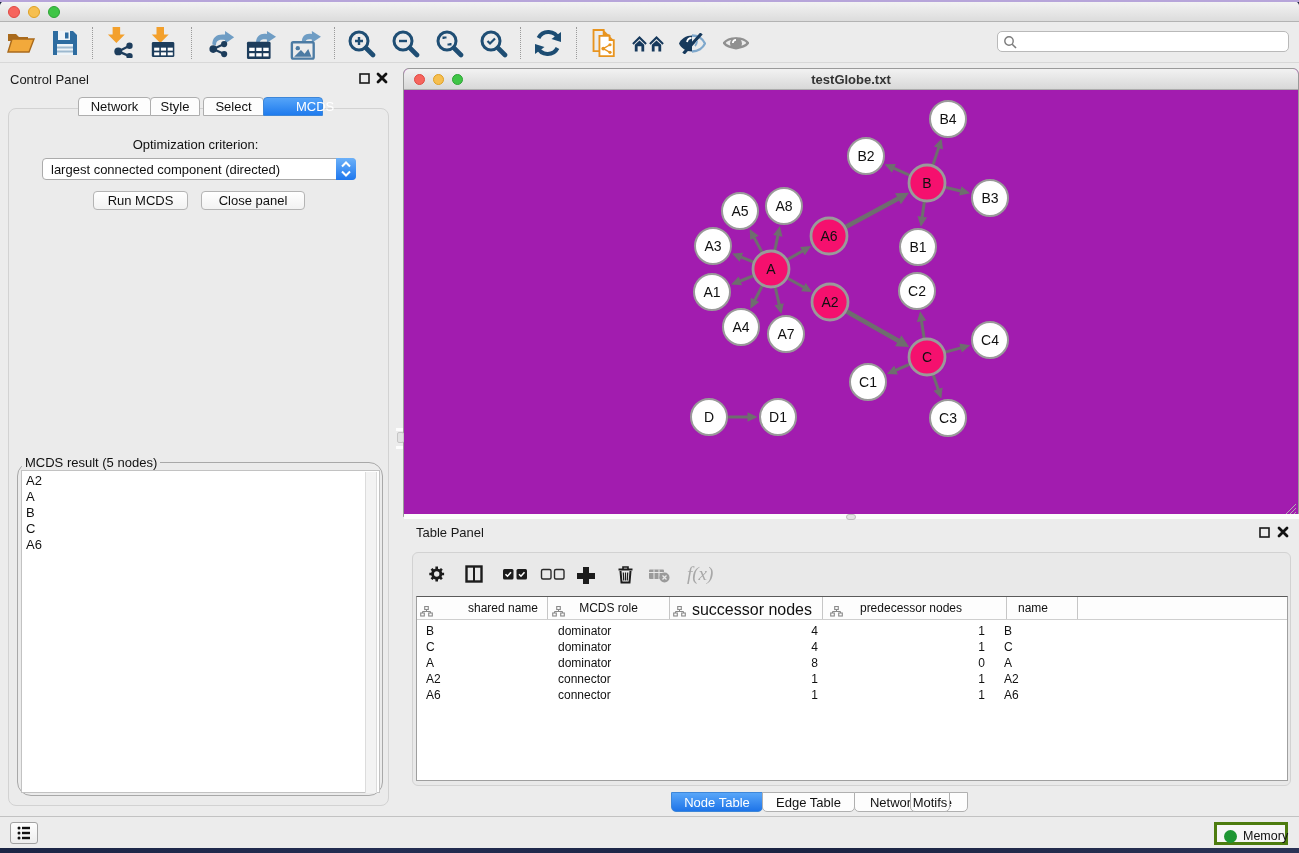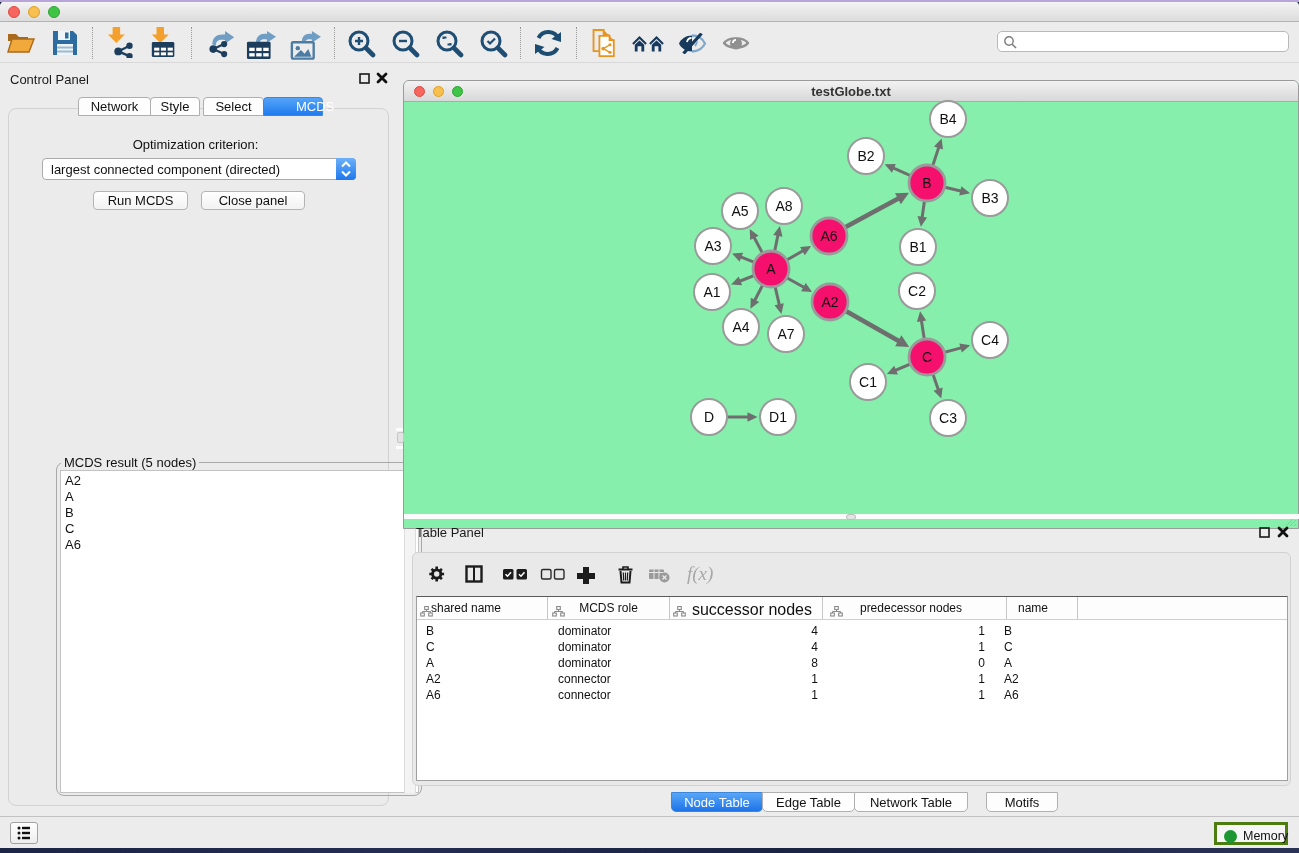--- a/index.html
+++ b/index.html
@@ -19,22 +19,22 @@
 .tab{position:absolute;top:0;height:19px;background:#fdfdfd;border:1px solid #aeaeae;
  border-radius:4px 4px 0 0;font-size:13px;color:#111;text-align:center;line-height:18px;}
 .tab.sel{background:linear-gradient(#55a4f8,#1f7bee);color:#fff;border-color:#3d86d8;padding-left:32px;}
 .tabpanel{position:absolute;left:8px;top:108px;width:381px;height:698px;border:1px solid #d2d2d2;
  border-radius:8px;background:#ebebeb;}
 .btn{position:absolute;background:linear-gradient(#ffffff,#f2f2f2);border:1px solid #b4b4b4;border-radius:4px;
  font-size:13px;color:#111;text-align:center;}
 .grouplab{position:absolute;font-size:13px;color:#111;background:#ebebeb;padding:0 3px;}
 .mono-list{font-size:13px;color:#111;line-height:16px;}
 .statusline{position:absolute;left:0;top:816px;width:1299px;height:0;border-top:1px solid #c2c2c2;}
-.netwin{position:absolute;left:403px;top:80px;width:896px;height:449px;border:1px solid #9a9a9a;
- border-radius:6px 6px 0 0;background:#86efac;}
+.netwin{position:absolute;left:403px;top:68px;width:896px;height:449px;border:1px solid #9a9a9a;
+ border-radius:6px 6px 0 0;background:#a21caf;}
 .nettitle{position:absolute;left:0;top:0;width:100%;height:21px;background:linear-gradient(#f2f2f2,#d8d8d8);
  border-bottom:1px solid #ababab;border-radius:5px 5px 0 0;}
 .tblhead-sep{position:absolute;top:0;height:22px;width:0;border-left:1px solid #c6c6c6;}
 .btab{position:absolute;top:0;height:20px;background:#fdfdfd;border:1px solid #b0b0b0;border-radius:0 0 5px 5px;
  font-size:13px;color:#111;text-align:center;line-height:19px;}
 .btab.sel{background:linear-gradient(#58a6f9,#1e74e8);color:#fff;border-color:#3d86d8;}
 </style></head>
 <body>
 <div class="win"></div>
 <div class="abs" style="left:0;top:0;width:1299px;height:2px;background:#b7a5da;"></div>
@@ -186,21 +186,21 @@
  <div class="abs" style="left:8px;top:3px;font-size:13px;color:#111;white-space:nowrap;">largest connected component (directed)</div>
  <div class="abs" style="right:-1px;top:-1px;width:20px;height:22px;background:linear-gradient(#6cb1f9,#1e77ee);border-radius:0 4px 4px 0;">
   <svg width="20" height="22" viewBox="0 0 20 22">
         <path d="M6 8.5 L10 4.5 L14 8.5" stroke="#fff" stroke-width="2" fill="none"></path>
         <path d="M6 13.5 L10 17.5 L14 13.5" stroke="#fff" stroke-width="2" fill="none"></path>
       </svg>
  </div>
 </div>
 <div class="btn" style="left:93px;top:191px;width:95px;height:19px;line-height:18px;">Run MCDS</div>
 <div class="btn" style="left:201px;top:191px;width:104px;height:19px;line-height:18px;">Close panel</div>
-<div class="abs" style="left:17px;top:462px;width:366px;height:334px;border:1px solid #a8a8a8;border-radius:8px;margin-left:39px;">
+<div class="abs" style="left:17px;top:462px;width:366px;height:334px;border:1px solid #a8a8a8;border-radius:14px;">
  <div class="grouplab" style="left:4px;top:-8px;">MCDS result (5 nodes)</div>
  <div class="abs" style="left:3px;top:7px;width:359px;height:323px;background:#fff;border:1px solid #c2c2c2;">
   <div class="abs mono-list" style="left:4px;top:2px;">A2<br>A<br>B<br>C<br>A6</div>
   <div class="abs" style="right:2px;top:1px;width:12px;height:321px;background:#f3f3f3;border-left:1px solid #dcdcdc;border-right:1px solid #dcdcdc;"></div>
  </div>
 </div>
 <div class="statusline"></div>
 
 <div class="abs" style="left:10px;top:822px;width:28px;height:22px;background:linear-gradient(#fefefe,#ededed);border:1px solid #a2a2a2;border-radius:3px;">
  <svg width="26" height="20" viewBox="0 0 26 20">
@@ -363,21 +363,21 @@
   <div class="tblhead-sep" style="left:252px"></div>
   <div class="tblhead-sep" style="left:405px"></div>
   <div class="tblhead-sep" style="left:589px"></div>
   <div class="tblhead-sep" style="left:660px"></div>
   <div class="abs" style="left:3px;top:6px;"><svg width="13" height="11" viewBox="0 0 13 11">
           <rect x="4.7" y="0.5" width="3.6" height="3" fill="none" stroke="#8a8a8a" stroke-width="1.1"></rect>
           <rect x="0.7" y="7" width="3.6" height="3" fill="none" stroke="#8a8a8a" stroke-width="1.1"></rect>
           <rect x="8.7" y="7" width="3.6" height="3" fill="none" stroke="#8a8a8a" stroke-width="1.1"></rect>
           <path d="M6.5 3.5 V5.5 M2.5 7 V5.5 H10.5 V7" stroke="#8a8a8a" stroke-width="1" fill="none"></path>
         </svg></div>
-  <div class="abs" style="left:14px;top:4px;width:107px;text-align:left;font-size:12px;color:#111;">shared name</div>
+  <div class="abs" style="left:14px;top:4px;width:107px;text-align:right;font-size:12px;color:#111;">shared name</div>
   <div class="abs" style="left:135px;top:6px;"><svg width="13" height="11" viewBox="0 0 13 11">
           <rect x="4.7" y="0.5" width="3.6" height="3" fill="none" stroke="#8a8a8a" stroke-width="1.1"></rect>
           <rect x="0.7" y="7" width="3.6" height="3" fill="none" stroke="#8a8a8a" stroke-width="1.1"></rect>
           <rect x="8.7" y="7" width="3.6" height="3" fill="none" stroke="#8a8a8a" stroke-width="1.1"></rect>
           <path d="M6.5 3.5 V5.5 M2.5 7 V5.5 H10.5 V7" stroke="#8a8a8a" stroke-width="1" fill="none"></path>
         </svg></div>
   <div class="abs" style="left:143px;top:4px;width:97px;text-align:center;font-size:12px;color:#111;">MCDS role</div>
   <div class="abs" style="left:256px;top:6px;"><svg width="13" height="11" viewBox="0 0 13 11">
           <rect x="4.7" y="0.5" width="3.6" height="3" fill="none" stroke="#8a8a8a" stroke-width="1.1"></rect>
           <rect x="0.7" y="7" width="3.6" height="3" fill="none" stroke="#8a8a8a" stroke-width="1.1"></rect>
@@ -428,14 +428,14 @@
  <div class="abs" style="left:141px;top:1px;">connector</div>
  <div class="abs" style="left:250px;top:1px;width:151px;text-align:right;">1</div>
  <div class="abs" style="left:420px;top:1px;width:148px;text-align:right;">1</div>
  <div class="abs" style="left:587px;top:1px;">A6</div>
 </div>
  </div>
 </div>
 <div class="btab sel" style="left:671px;top:792px;width:92px;">Node Table</div>
 <div class="btab" style="left:762px;top:792px;width:93px;">Edge Table</div>
 <div class="btab" style="left:854px;top:792px;width:114px;">Network Table</div>
-<div class="btab" style="left:986px;top:792px;width:72px;">Motifs</div>
+<div class="btab" style="left:910px;top:792px;width:40px;">Motifs</div>
 <div class="abs" style="left:0;top:848px;width:1299px;height:5px;background:linear-gradient(90deg,#1b2545,#232d52 30%,#1a2342 60%,#2a3356);"></div>
 
 </body></html>

